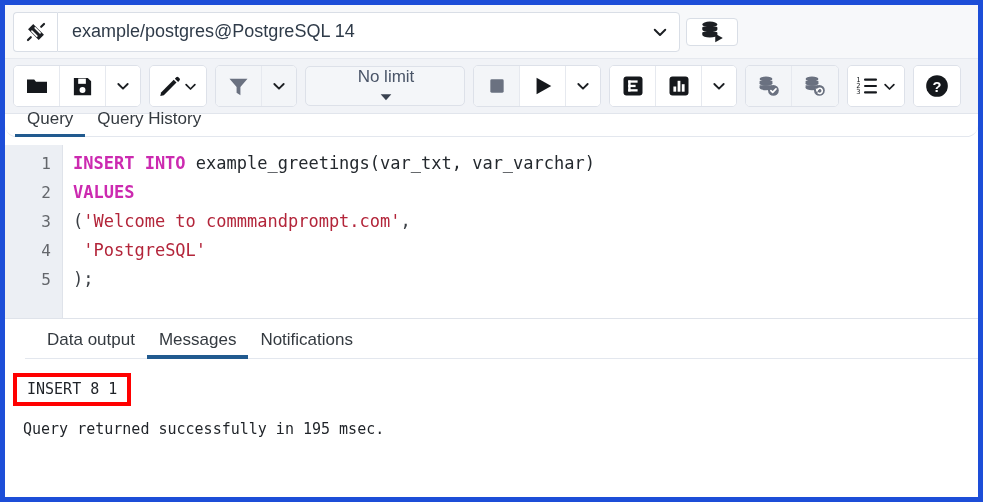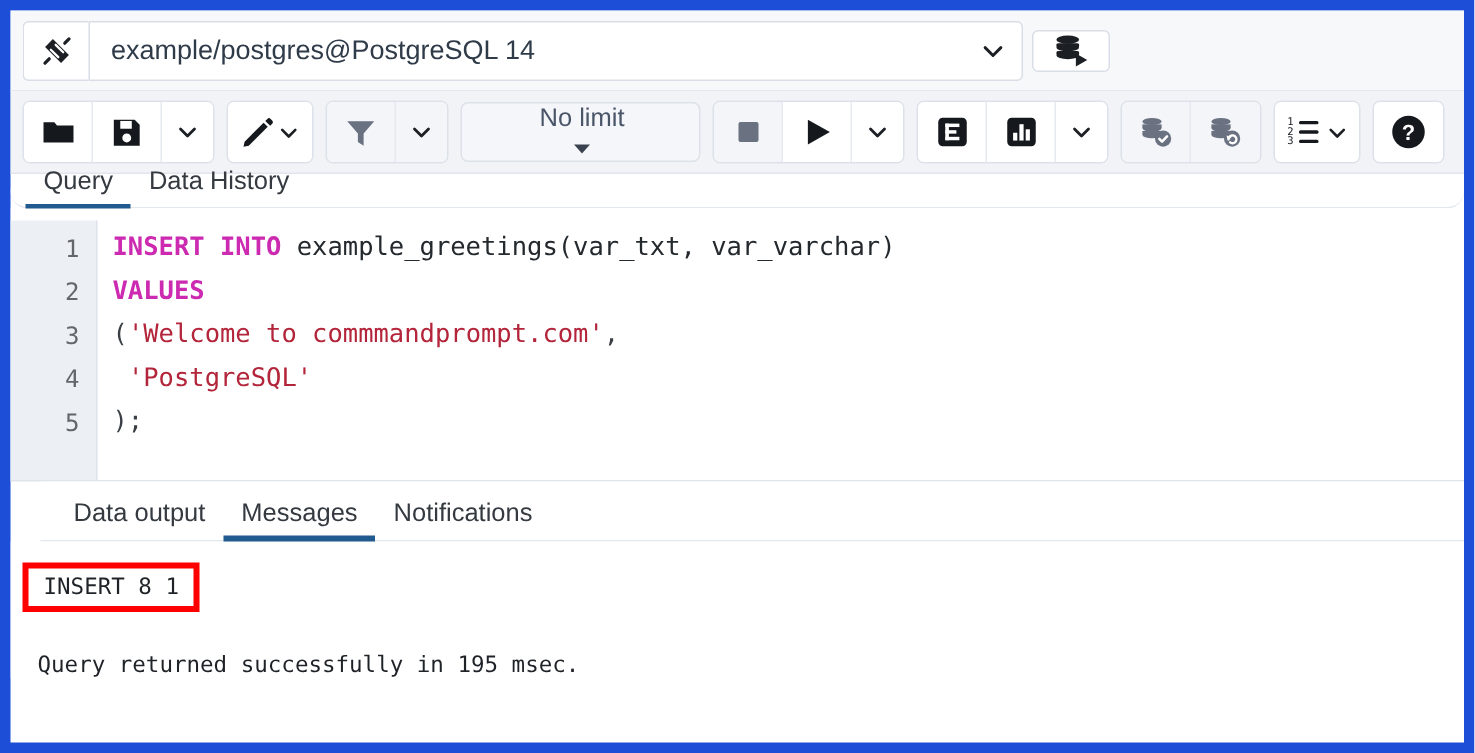--- a/index.html
+++ b/index.html
@@ -13,21 +13,21 @@
     overflow: hidden;
     font-family: "Liberation Sans", sans-serif;
   }
 
   
   #app-frame {
     position: relative;
     box-sizing: border-box;
     width: 983px;
     height: 502px;
-    border: 7px solid #1d4ed8;
+    border: 5px solid #1d4ed8;
     background: #ffffff;
     overflow: hidden;
   }
 
   
   #connection-bar {
     box-sizing: border-box;
     height: 54px;
     background: #f7f8fa;
     display: flex;
@@ -237,21 +237,21 @@
     color: #1f2328;
   }
   #result-line-wrap {
     display: inline-block;
     box-sizing: border-box;
     border: 4px solid #ff0000;
     padding: 3px 10px 4px 10px;
   }
   #result-line { white-space: pre; }
   #status-line {
-    margin-top: 26px;
+    margin-top: 14px;
     padding-left: 10px;
     white-space: pre;
   }
 
   svg { display: block; }
 </style>
 </head>
 <body>
 
 <div id="app-frame">
@@ -474,21 +474,21 @@
       </div>
     </div>
 
   </div>
 
   <div id="query-tabs">
     <div class="qtab active">
       <span>Query</span>
     </div>
     <div class="qtab">
-      <span>Data History</span>
+      <span>Query History</span>
     </div>
   </div>
 
   <div id="editor">
     <div id="gutter">
       <div class="lineno">1</div>
       <div class="lineno">2</div>
       <div class="lineno">3</div>
       <div class="lineno">4</div>
       <div class="lineno">5</div>

